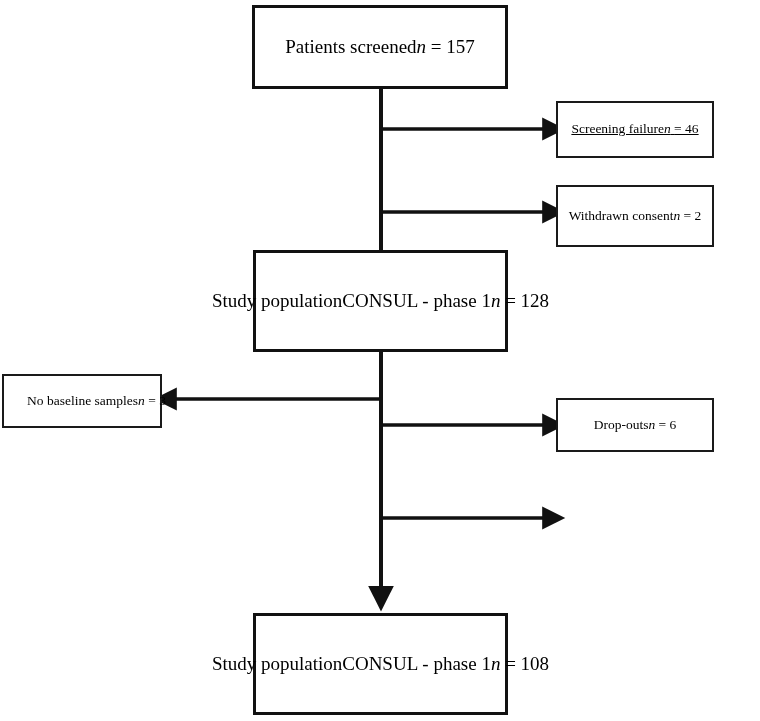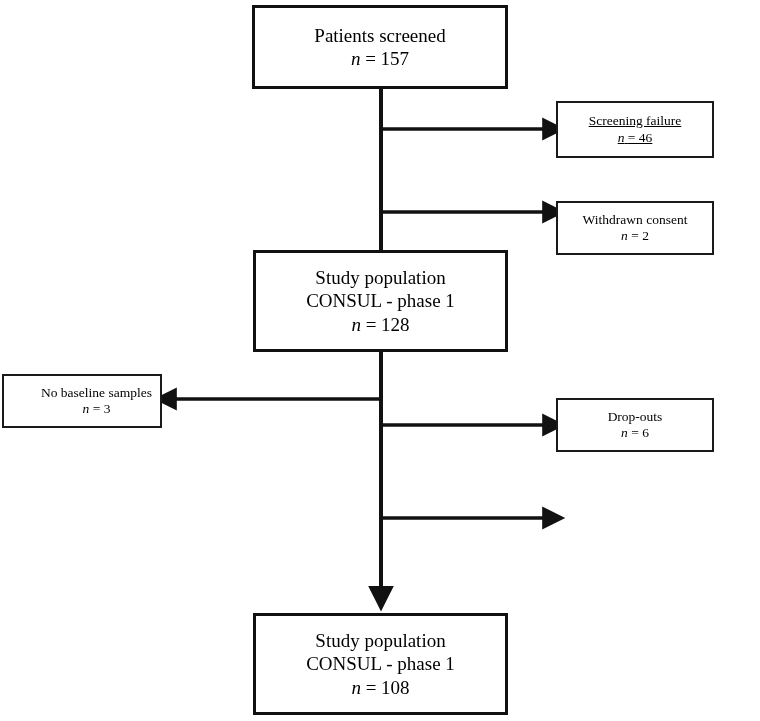--- a/index.html
+++ b/index.html
@@ -22,21 +22,21 @@
     top: 0;
     width: 760px;
     height: 721px;
     pointer-events: none;
   }
   .node {
     position: absolute;
     box-sizing: border-box;
     background: #ffffff;
     display: flex;
-    flex-direction: column;
+    flex-direction: row;
     align-items: center;
     justify-content: center;
     text-align: center;
     line-height: 1.22;
   }
   .node.primary {
     border: 3px solid #111111;
     font-size: 19px;
   }
   .node.secondary {
@@ -90,21 +90,21 @@
   <div class="node primary" style="left:252px; top:5px; width:256px; height:84px;">
     <div class="line">Patients screened</div>
     <div class="line"><i class="nvar">n</i>&nbsp;<span>= 157</span></div>
   </div>
 
   <div class="node secondary" style="left:556px; top:101px; width:158px; height:57px;text-decoration:underline;">
     <div class="line">Screening failure</div>
     <div class="line"><i class="nvar">n</i>&nbsp;<span>= 46</span></div>
   </div>
 
-  <div class="node secondary" style="left:556px; top:185px; width:158px; height:54px;margin-top:16px;">
+  <div class="node secondary" style="left:556px; top:185px; width:158px; height:62px;">
     <div class="line">Withdrawn consent</div>
     <div class="line"><i class="nvar">n</i>&nbsp;<span>= 2</span></div>
   </div>
 
   <div class="node primary" style="left:253px; top:250px; width:255px; height:102px;">
     <div class="line">Study population</div>
     <div class="line">CONSUL - phase 1</div>
     <div class="line"><i class="nvar">n</i>&nbsp;<span>= 128</span></div>
   </div>
 

